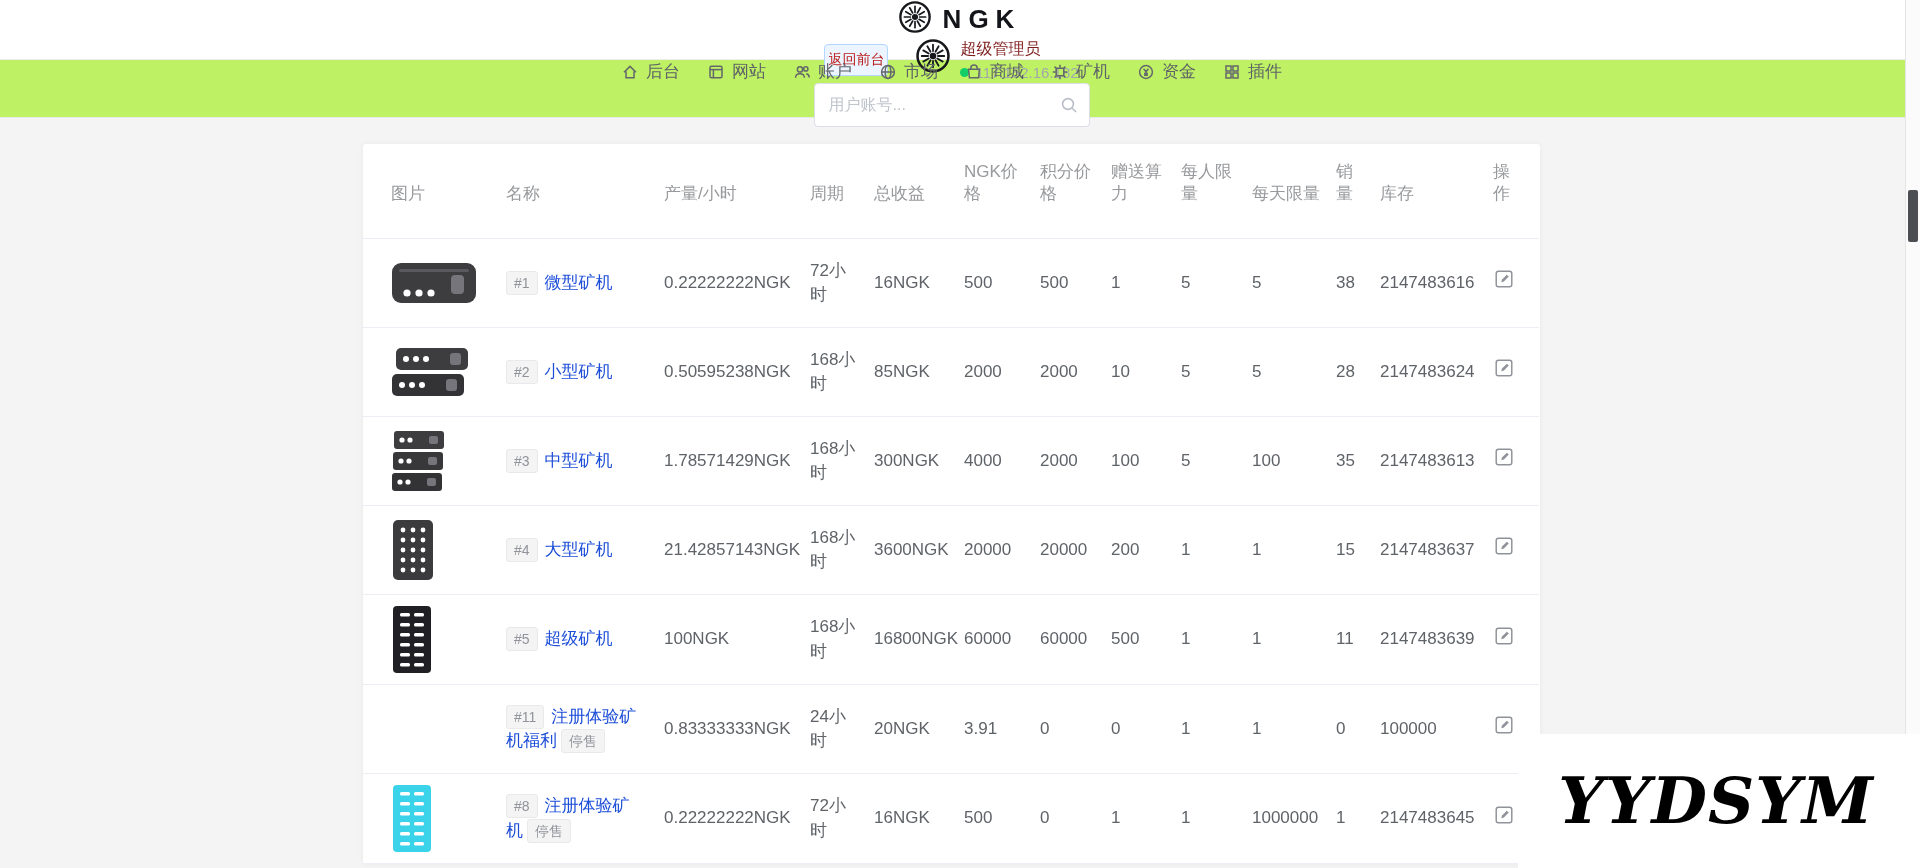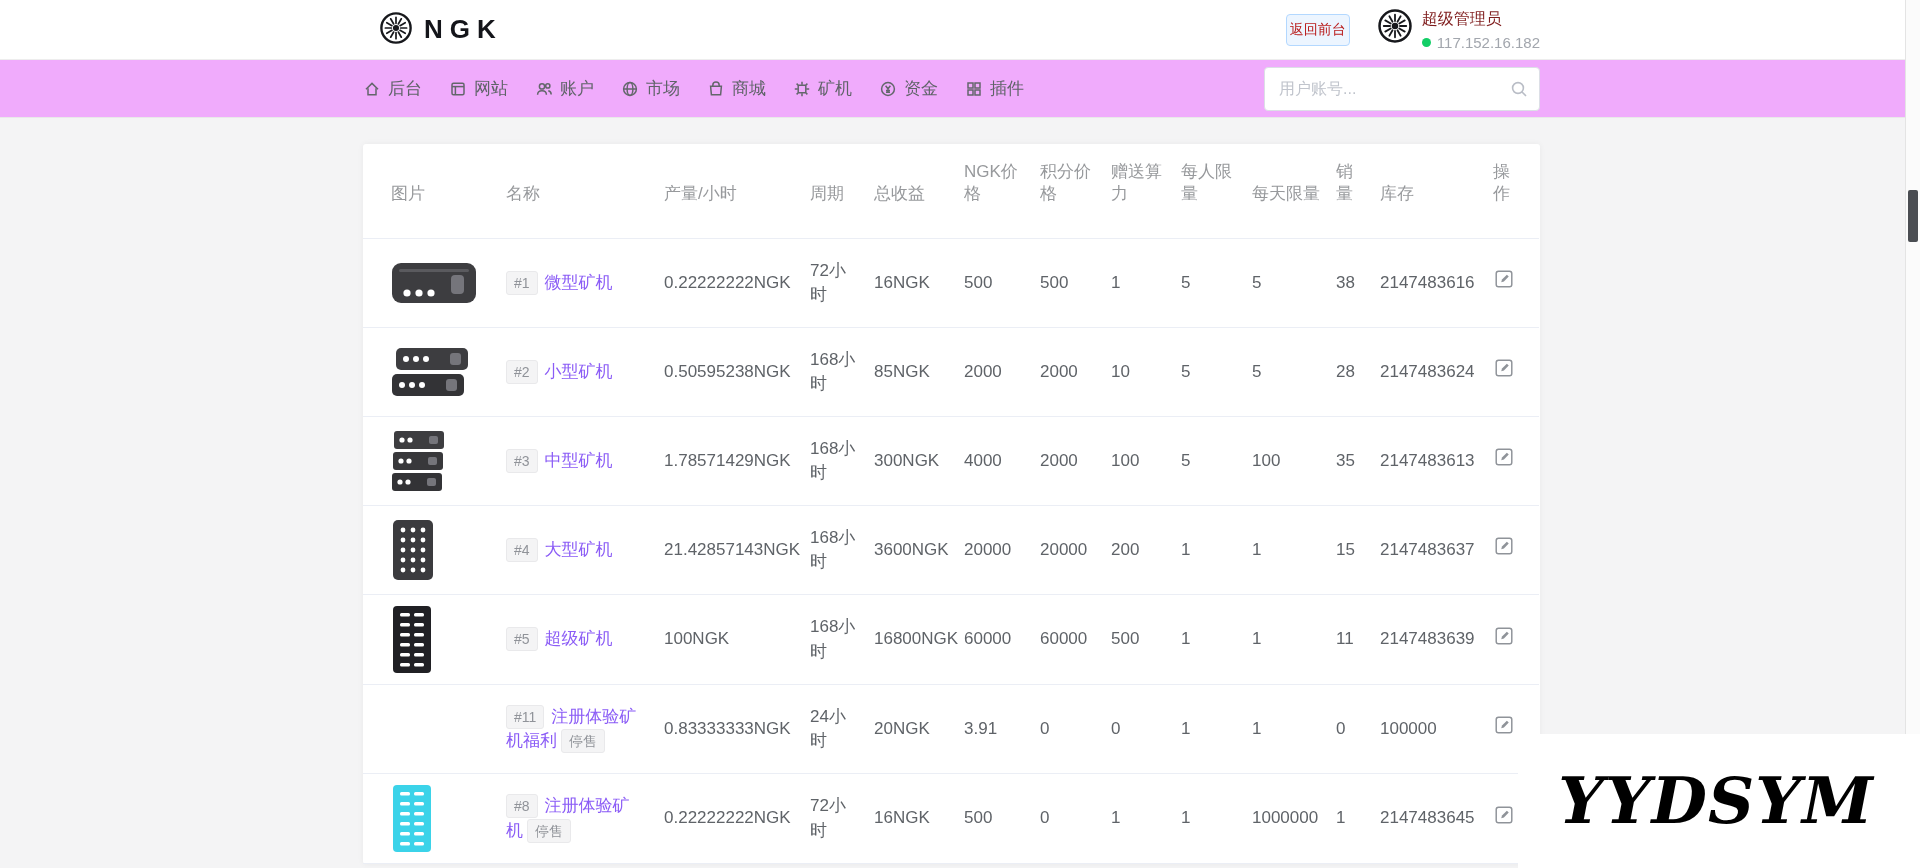--- a/index.html
+++ b/index.html
@@ -3,40 +3,40 @@
 <meta charset="utf-8">
 <style>
   * { box-sizing: border-box; }
   html,body { margin:0; padding:0; }
   body {
     width:1920px; height:868px; overflow:hidden; position:relative;
     background:#f4f4f5;
     font-family:"Liberation Sans","DejaVu Sans",sans-serif;
     color:#5f6368;
   }
-  .shell { width:1177px; margin-left:363px; }
+  .shell { width:1177px; margin-left:363px;flex-direction:column; }
 
   
   .topbar { height:60px; background:#fff; border-bottom:1px solid #ededed; }
   .topbar .shell { height:100%; display:flex; align-items:center; justify-content:space-between; }
   .brand { display:flex; align-items:center; gap:11px; padding-left:16px; cursor:pointer; }
   .brand-text { font-size:26px; font-weight:bold; letter-spacing:7px; color:#14151a; }
   .top-right { display:flex; align-items:center; gap:27px; }
   .btn-back {
     font-size:14px; color:#b91c1c; background:#ecf5ff; border:1px solid #b3d8ff;
     border-radius:4px; padding:6px 3px; cursor:pointer; font-family:inherit;
   }
   .admin { display:flex; align-items:flex-start; gap:9px; cursor:pointer; }
   .admin-texts { display:flex; flex-direction:column; gap:4px; padding-top:1px; }
   .admin-name { font-size:16px; color:#7f1d1d; }
   .admin-ip { font-size:15px; color:#a2a6ad; display:flex; align-items:center; gap:6px; }
   .dot { width:9px; height:9px; border-radius:50%; background:#13ce66; }
 
   
-  .navbar { height:58px; background:#f0abfc; border-bottom:1px solid #e9e9e9; }
+  .navbar { height:58px; background:#bef264; border-bottom:1px solid #e9e9e9; }
   .navbar .shell { height:100%; display:flex; align-items:center; justify-content:space-between; }
   .nav-items { display:flex; align-items:center; gap:27px; }
   .nav-item { display:flex; align-items:center; gap:7px; color:#5f6368; font-size:17px; cursor:pointer; }
   .nav-item svg { display:block; }
   .search-box { position:relative; width:276px; }
   .search-input {
     width:100%; height:44px; border:1px solid #dcdfe6; border-radius:4px;
     padding:0 42px 0 14px; font-size:16px; color:#606266; outline:none; font-family:inherit;
   }
   .search-input::placeholder { color:#c0c4cc; }
@@ -59,21 +59,21 @@
   td {
     padding:10px 14px 10px 0; border-bottom:1px solid #ebeef5;
     color:#5f6368; font-size:17px; line-height:1.45; vertical-align:middle;
   }
   td.nw { white-space:nowrap; }
   .tag {
     display:inline-block; font-size:14px; line-height:1; padding:4px 7px;
     color:#909399; background:#f4f4f5; border:1px solid #e9e9eb; border-radius:3px;
     white-space:nowrap;
   }
-  .name-text { color:#8b5cf6; margin:0 4px 0 7px; }
+  .name-text { color:#1d4ed8; margin:0 4px 0 7px; }
   .miner-img svg { display:block; }
   .edit-btn { background:none; border:none; padding:0; cursor:pointer; }
 
   
   .scrollbar-track {
     position:absolute; top:0; right:0; width:15px; height:734px;
     background:#fbfbfb; border-left:1px solid #e4e4e4; z-index:60;
   }
   .scrollbar-thumb {
     position:absolute; top:190px; left:2px; width:10px; height:52px;

